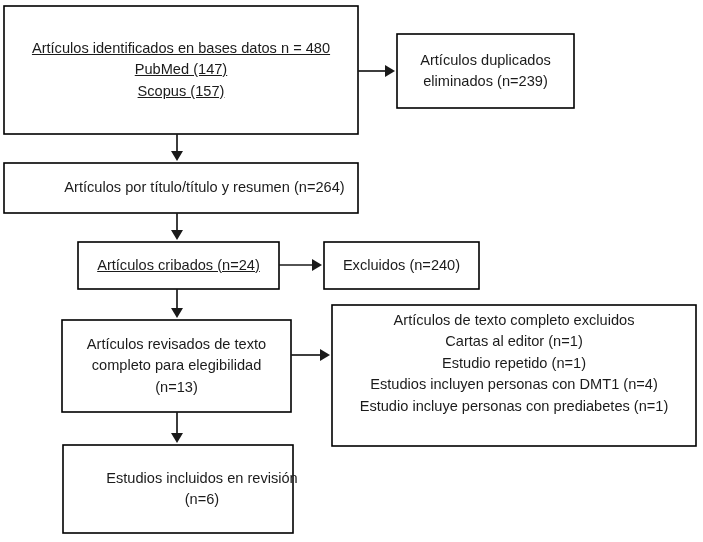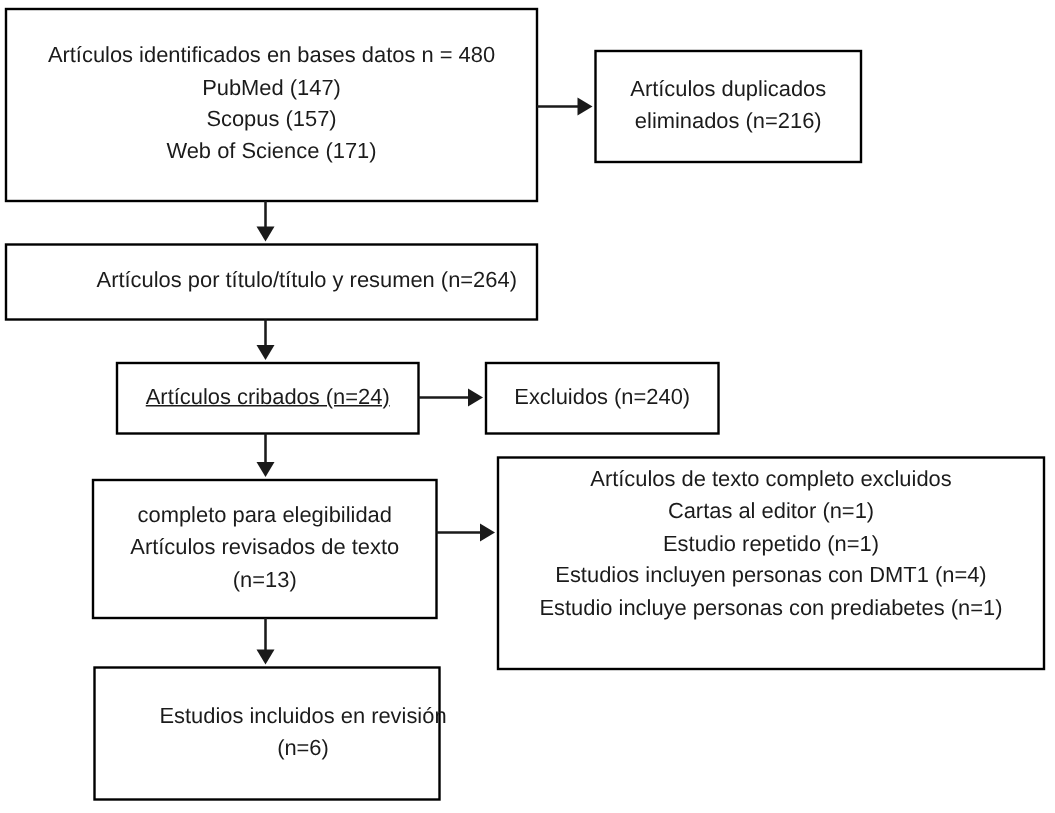--- a/index.html
+++ b/index.html
@@ -99,42 +99,41 @@
           <line class="conn" x1="291" y1="355" x2="322" y2="355"></line>
           <polygon class="arrow-head" points="320,349 320,361 330,355"></polygon>
         </g>
         <g>
           <line class="conn" x1="177" y1="412" x2="177" y2="435"></line>
           <polygon class="arrow-head" points="171,433 183,433 177,443"></polygon>
         </g>
       </g>
   </svg>
   <div id="labels-layer">
-      <div class="box-text" style="left: 4px; top: 6px; width: 354px; height: 128px;">
+      <div class="box-text" style="left: 4px; top: 6px; width: 354px; height: 128px; text-decoration: underline;">
         <span class="ln">Artículos identificados en bases datos n = 480</span>
         <span class="ln">PubMed (147)</span>
         <span class="ln">Scopus (157)</span>
-        <span class="ln">Web of Science (171)</span>
       </div>
       <div class="box-text" style="left: 397px; top: 34px; width: 177px; height: 74px; justify-content: center;">
         <span class="ln">Artículos duplicados</span>
-        <span class="ln">eliminados (n=216)</span>
+        <span class="ln">eliminados (n=239)</span>
       </div>
       <div class="box-text" style="left: 4px; top: 163px; width: 401px; height: 50px;">
         <span class="ln">Artículos por título/título y resumen (n=264)</span>
       </div>
       <div class="box-text" style="left: 78px; top: 242px; width: 201px; height: 47px; text-decoration: underline;">
         <span class="ln">Artículos cribados (n=24)</span>
       </div>
       <div class="box-text" style="left: 324px; top: 242px; width: 155px; height: 47px;">
         <span class="ln">Excluidos (n=240)</span>
       </div>
       <div class="box-text" style="left: 62px; top: 320px; width: 229px; height: 92px;">
+        <span class="ln">Artículos revisados de texto</span>
         <span class="ln">completo para elegibilidad</span>
-        <span class="ln">Artículos revisados de texto</span>
         <span class="ln">(n=13)</span>
       </div>
       <div class="box-text" style="left: 332px; top: 293px; width: 364px; height: 141px;">
         <span class="ln">Artículos de texto completo excluidos</span>
         <span class="ln">Cartas al editor (n=1)</span>
         <span class="ln">Estudio repetido (n=1)</span>
         <span class="ln">Estudios incluyen personas con DMT1 (n=4)</span>
         <span class="ln">Estudio incluye personas con prediabetes (n=1)</span>
       </div>
       <div class="box-text" style="left: 63px; top: 445px; width: 278px; height: 88px;">

